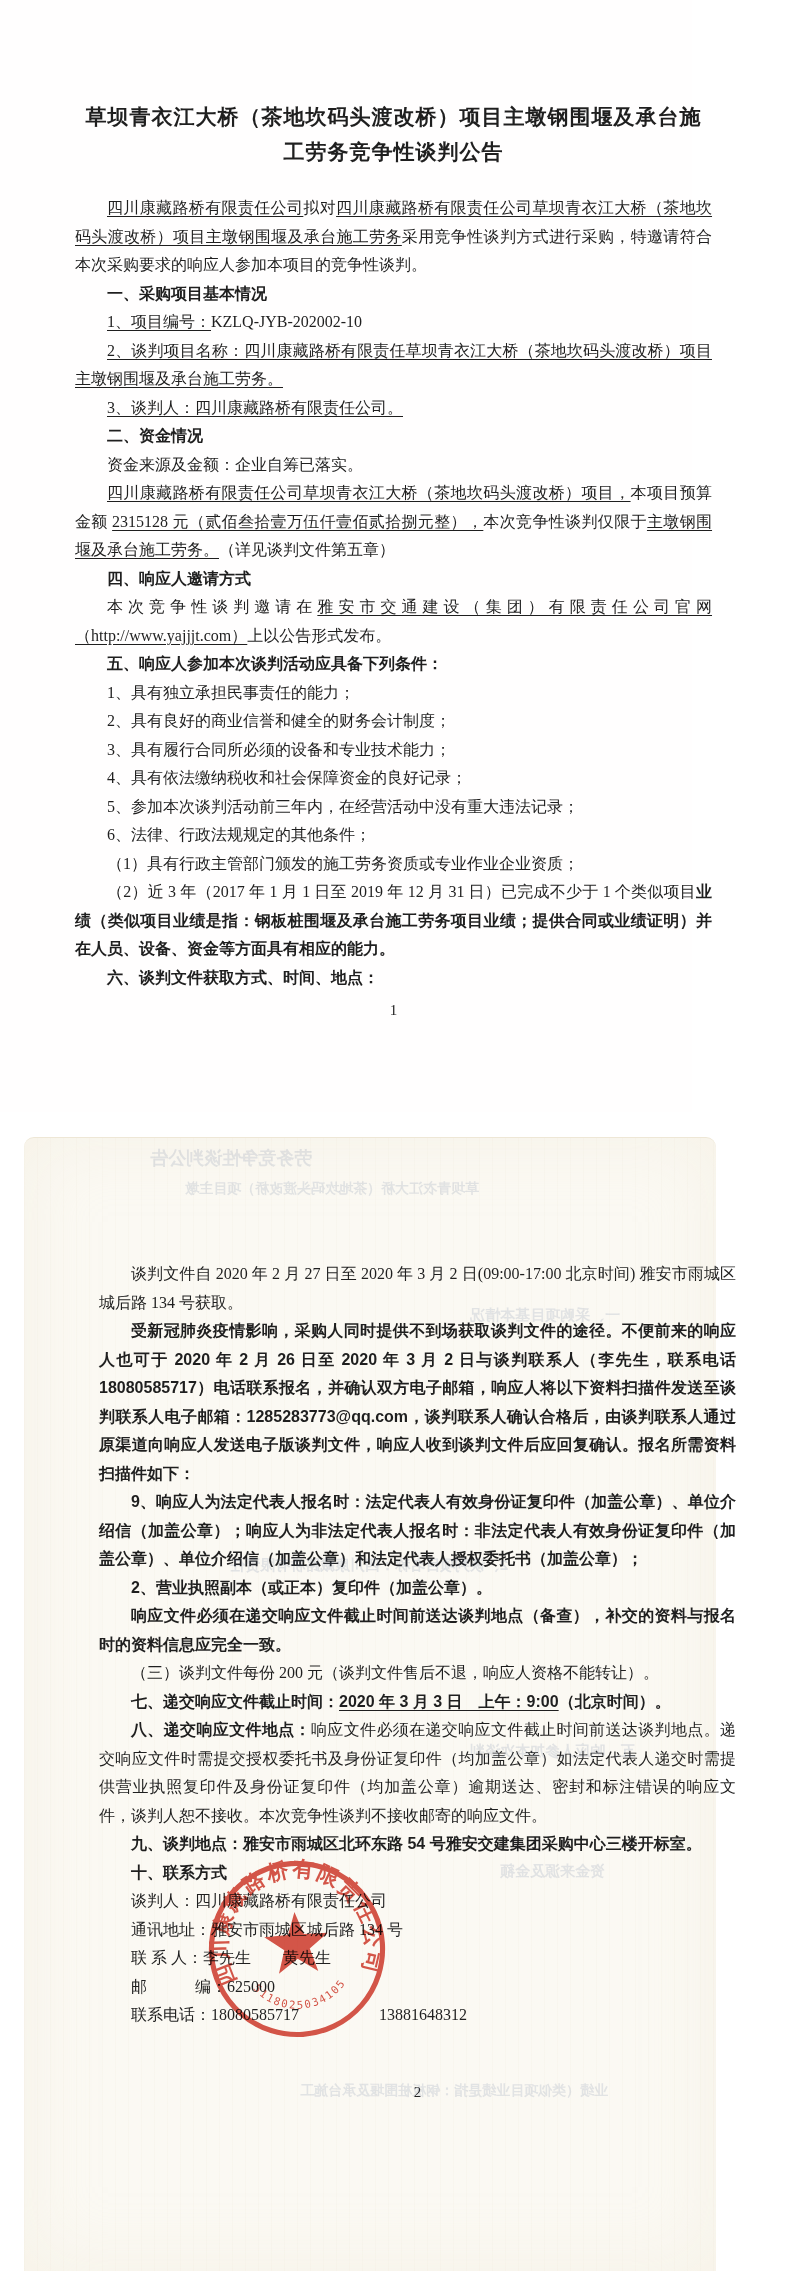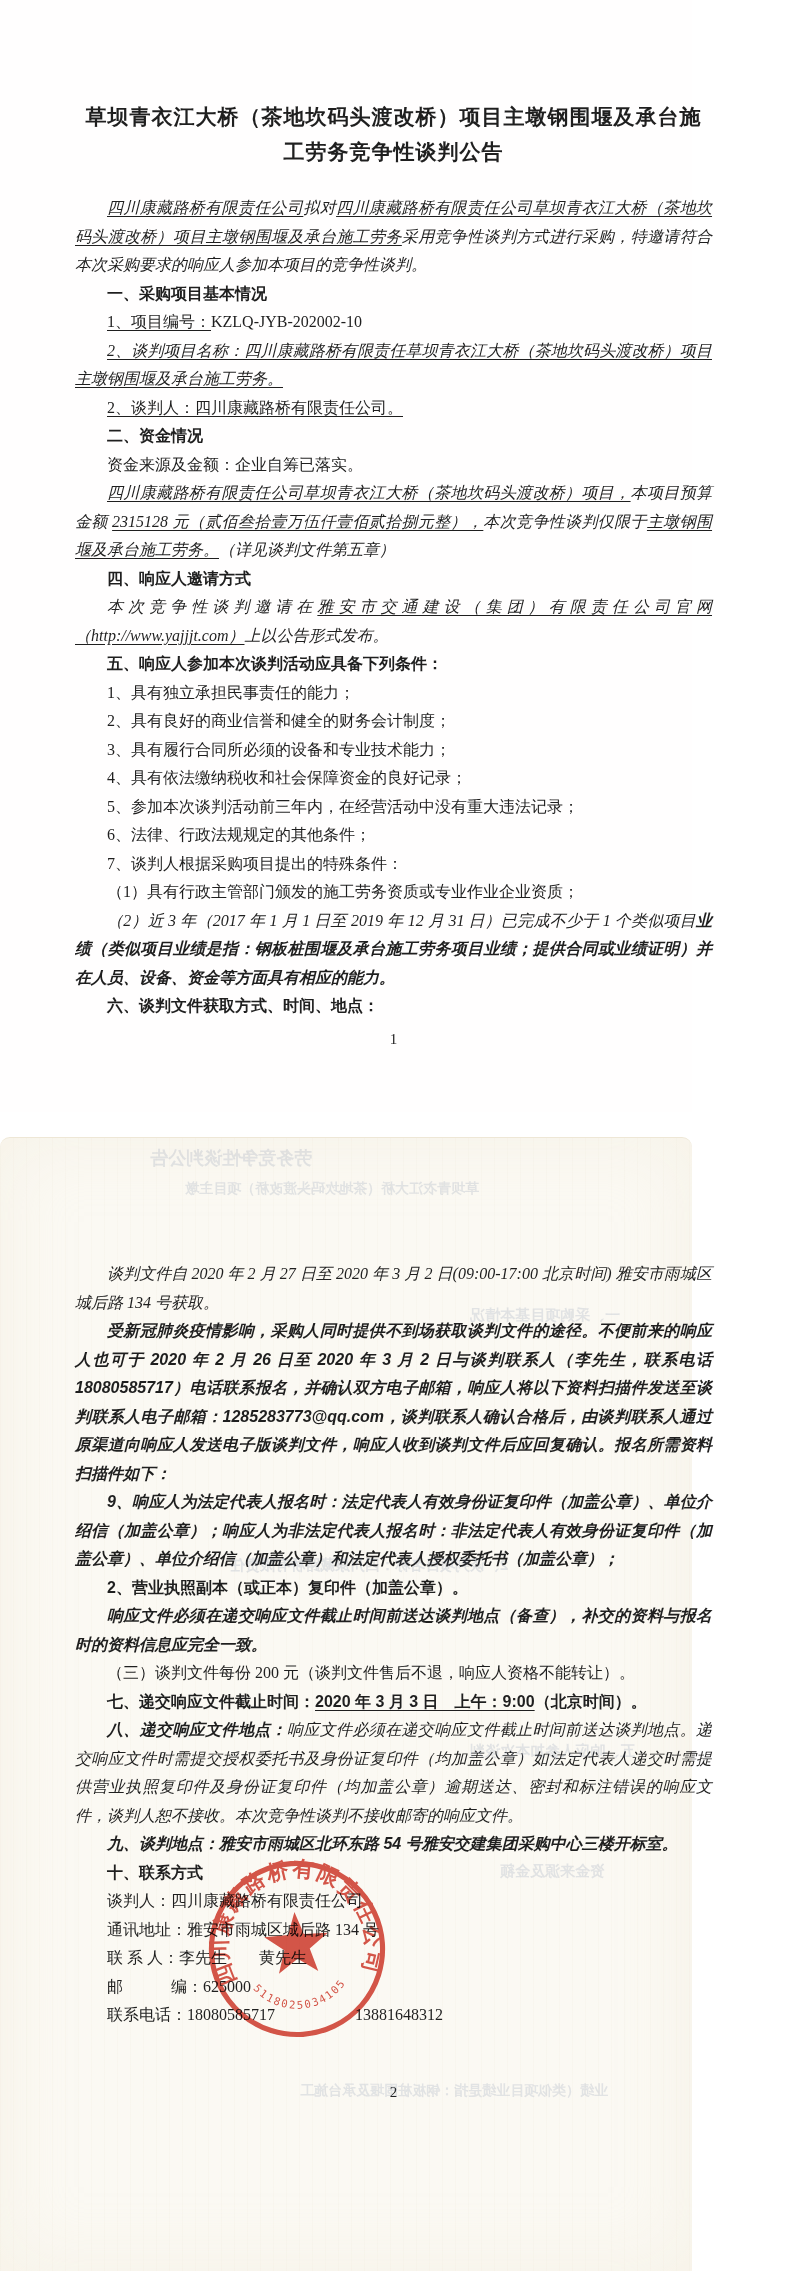--- a/index.html
+++ b/index.html
@@ -11,31 +11,32 @@
   .page { position:absolute; left:0; width:692px; box-sizing:border-box; }
   .page1 { top:0; height:1112px; background:#fffefe; }
   .page2 {
     top:1137px; height:1134px;
     background:
       repeating-linear-gradient(90deg, rgba(228,220,200,0.10) 0 1px, rgba(0,0,0,0) 1px 13px),
       #fbf9f3;
     border-top:1px solid #eee7d6;
     border-radius:10px 10px 0 0;
     box-shadow: inset 0 0 70px rgba(238,230,210,0.35);
+    margin-left: 24px;
   }
   .content { margin-left:75px; width:637px; }
   .page1 .content { padding-top:86px; }
   .page2 .content { padding-top:122px; }
   p { margin:0; }
   .title {
     font-size:21px; line-height:35px; font-weight:700;
     text-align:center; margin-bottom:24px; letter-spacing:1px;
   }
   .body { font-size:16px; line-height:28.5px; text-align:justify; }
-  .indent { text-indent:32px;font-style:italic; }
+  .indent { text-indent:32px; }
   .li { padding-left:32px;font-family:Liberation Serif, serif; }
   .heading {
     font-family:"Liberation Sans","DejaVu Sans",sans-serif;
     font-weight:700; font-size:16px; line-height:28.5px; padding-left:32px;
   }
   .b { font-weight:700; font-family:"Liberation Sans","DejaVu Sans",sans-serif; }
   .u { text-decoration:underline; text-underline-offset:3px; }
   .pagenum { text-align:center; font-size:15px; line-height:20px; }
   .page1 .pagenum { margin-top:8px; }
   .page2 .pagenum { margin-top:52px; }
@@ -67,40 +68,39 @@
       <h1 class="title">草坝青衣江大桥（茶地坎码头渡改桥）项目主墩钢围堰及承台施工劳务竞争性谈判公告</h1>
 
       <p class="body indent"><span class="u">四川康藏路桥有限责任公司</span><span>拟对</span><span class="u">四川康藏路桥有限责任公司草坝青衣江大桥（茶地坎码头渡改桥）项目主墩钢围堰及承台施工劳务</span><span>采用竞争性谈判方式进行采购，特邀请符合本次采购要求的响应人参加本项目的竞争性谈判。</span></p>
 
       <p class="heading">一、采购项目基本情况</p>
 
       <p class="body li"><span class="u">1、项目编号：</span><span>KZLQ-JYB-202002-10</span></p>
 
       <p class="body indent"><span class="u">2、谈判项目名称：四川康藏路桥有限责任草坝青衣江大桥（茶地坎码头渡改桥）项目主墩钢围堰及承台施工劳务。</span></p>
 
-      <p class="body li"><span class="u">2、谈判人：四川康藏路桥有限责任公司。</span></p>
+      <p class="body li"><span class="u">3、谈判人：四川康藏路桥有限责任公司。</span></p>
 
       <p class="heading">二、资金情况</p>
       <p class="body li">资金来源及金额：企业自筹已落实。</p>
 
 
       <p class="body indent"><span class="u">四川康藏路桥有限责任公司草坝青衣江大桥（茶地坎码头渡改桥）项目，</span><span>本项目预算金额 </span><span class="u">2315128 元（贰佰叁拾壹万伍仟壹佰贰拾捌元整），</span><span>本次竞争性谈判仅限于</span><span class="u">主墩钢围堰及承台施工劳务。</span><span>（详见谈判文件第五章）</span></p>
 
       <p class="heading">四、响应人邀请方式</p>
 
       <p class="body indent"><span>本次竞争性谈判邀请在</span><span class="u">雅安市交通建设（集团）有限责任公司官网（http://www.yajjjt.com）</span><span>上以公告形式发布。</span></p>
 
       <p class="heading">五、响应人参加本次谈判活动应具备下列条件：</p>
       <p class="body li">1、具有独立承担民事责任的能力；</p>
       <p class="body li">2、具有良好的商业信誉和健全的财务会计制度；</p>
       <p class="body li">3、具有履行合同所必须的设备和专业技术能力；</p>
       <p class="body li">4、具有依法缴纳税收和社会保障资金的良好记录；</p>
       <p class="body li">5、参加本次谈判活动前三年内，在经营活动中没有重大违法记录；</p>
       <p class="body li">6、法律、行政法规规定的其他条件；</p>
-      <p class="body li">7、谈判人根据采购项目提出的特殊条件：</p>
       <p class="body li">（1）具有行政主管部门颁发的施工劳务资质或专业作业企业资质；</p>
 
       <p class="body indent"><span>（2）近 3 年（2017 年 1 月 1 日至 2019 年 12 月 31 日）已完成不少于 1 个类似项目</span><span class="b">业绩（类似项目业绩是指：钢板桩围堰及承台施工劳务项目业绩；提供合同或业绩证明）并在人员、设备、资金等方面具有相应的能力。</span></p>
 
       <p class="heading">六、谈判文件获取方式、时间、地点：</p>
 
       <p class="pagenum">1</p>
     </div>
   </section>
 

